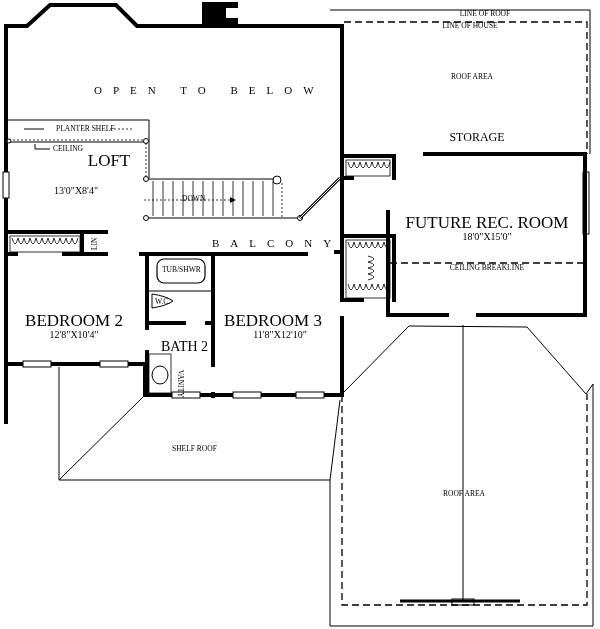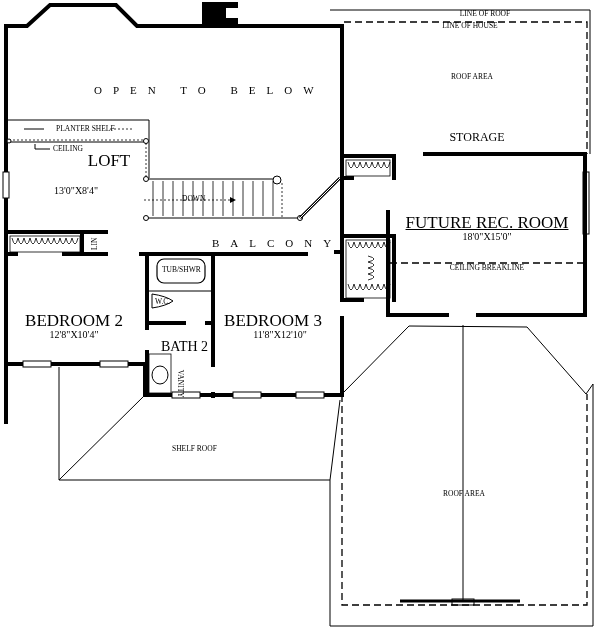--- a/index.html
+++ b/index.html
@@ -162,18 +162,18 @@
 
 <div class="lbl" style="left:161px; top:340px; font-size:14px;">BATH 2</div>
 <div class="lbl small" style="left:166px; top:380px; transform:rotate(90deg);">VANITY</div>
 
 <div class="lbl small center" style="left:470px; top:10px;margin-left:15px;">LINE OF ROOF</div>
 <div class="lbl small center" style="left:470px; top:22px;">LINE OF HOUSE</div>
 <div class="lbl small center" style="left:472px; top:73px;">ROOF AREA</div>
 
 <div class="lbl center" style="left:477px; top:131px; font-size:12px;">STORAGE</div>
 
-<div class="lbl room" style="left:487px; top:214px;text-decoration:underline;">FUTURE REC. ROOM</div>
+<div class="lbl room" style="left:487px; top:214px;">FUTURE REC. ROOM</div>
 <div class="lbl dim" style="left:487px; top:232px;">18'0"X15'0"</div>
 <div class="lbl small center" style="left:487px; top:264px;">CEILING BREAKLINE</div>
 
 <div class="lbl small" style="left:172px; top:445px;">SHELF ROOF</div>
 <div class="lbl small" style="left:443px; top:490px;">ROOF AREA</div>
 
 </body></html>

